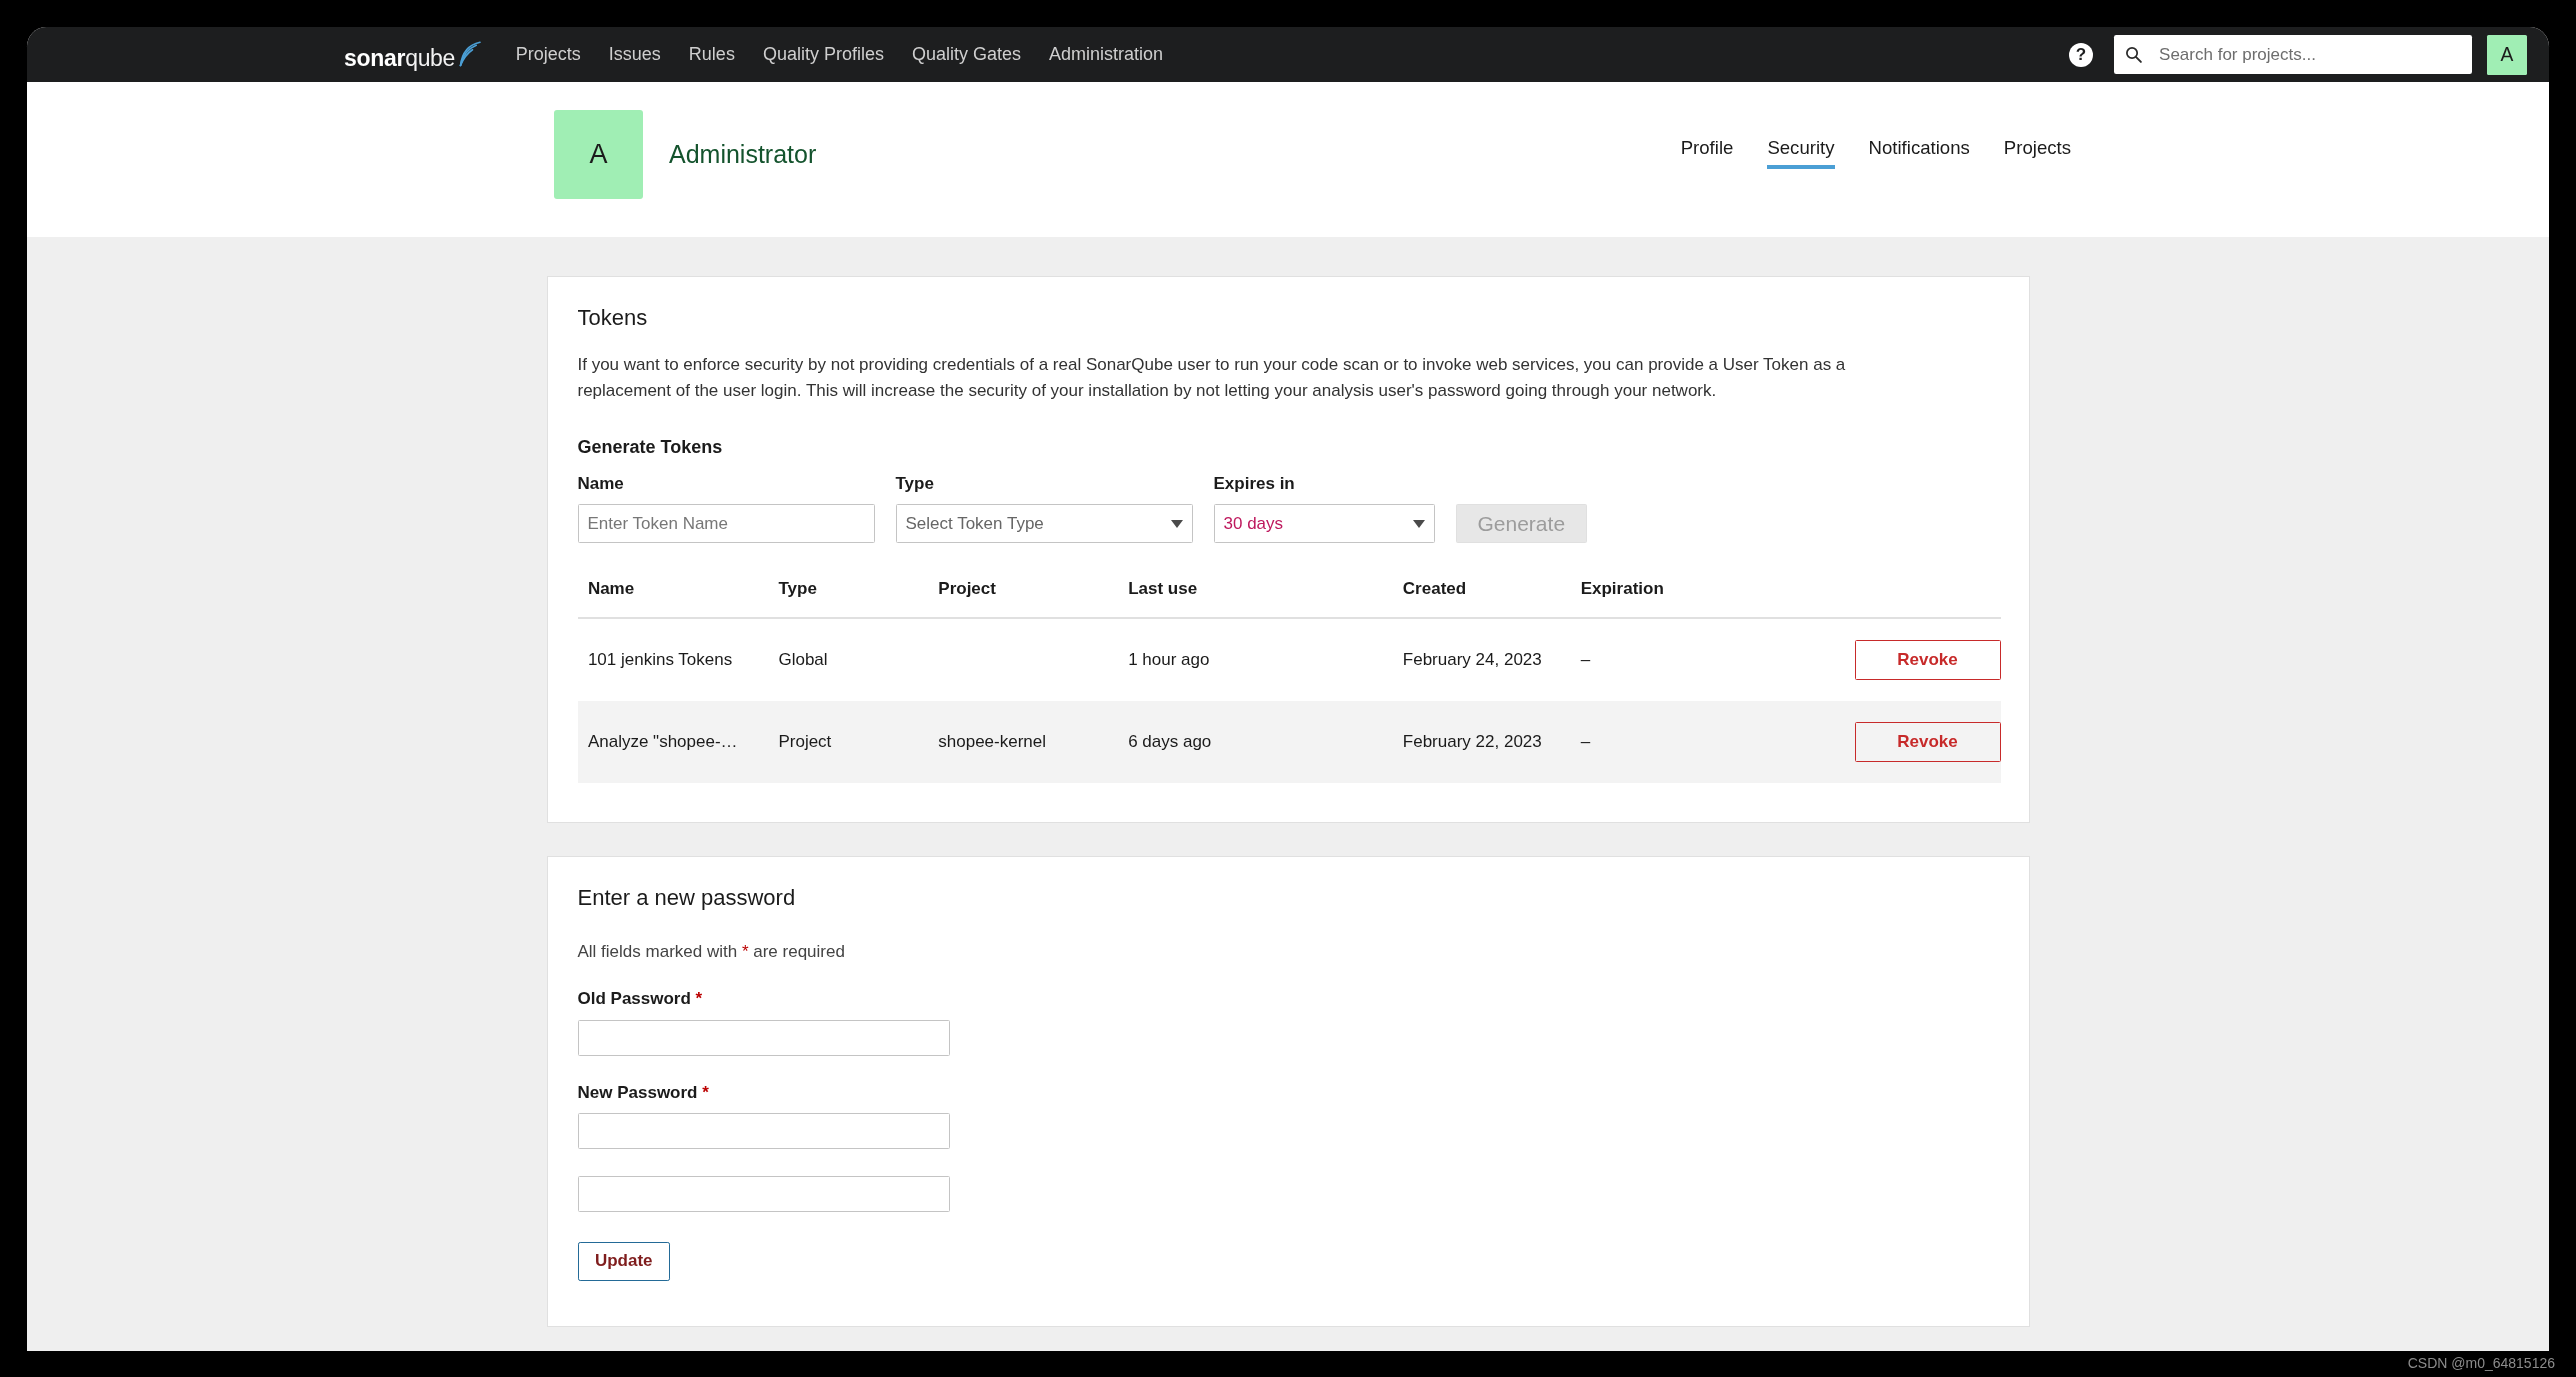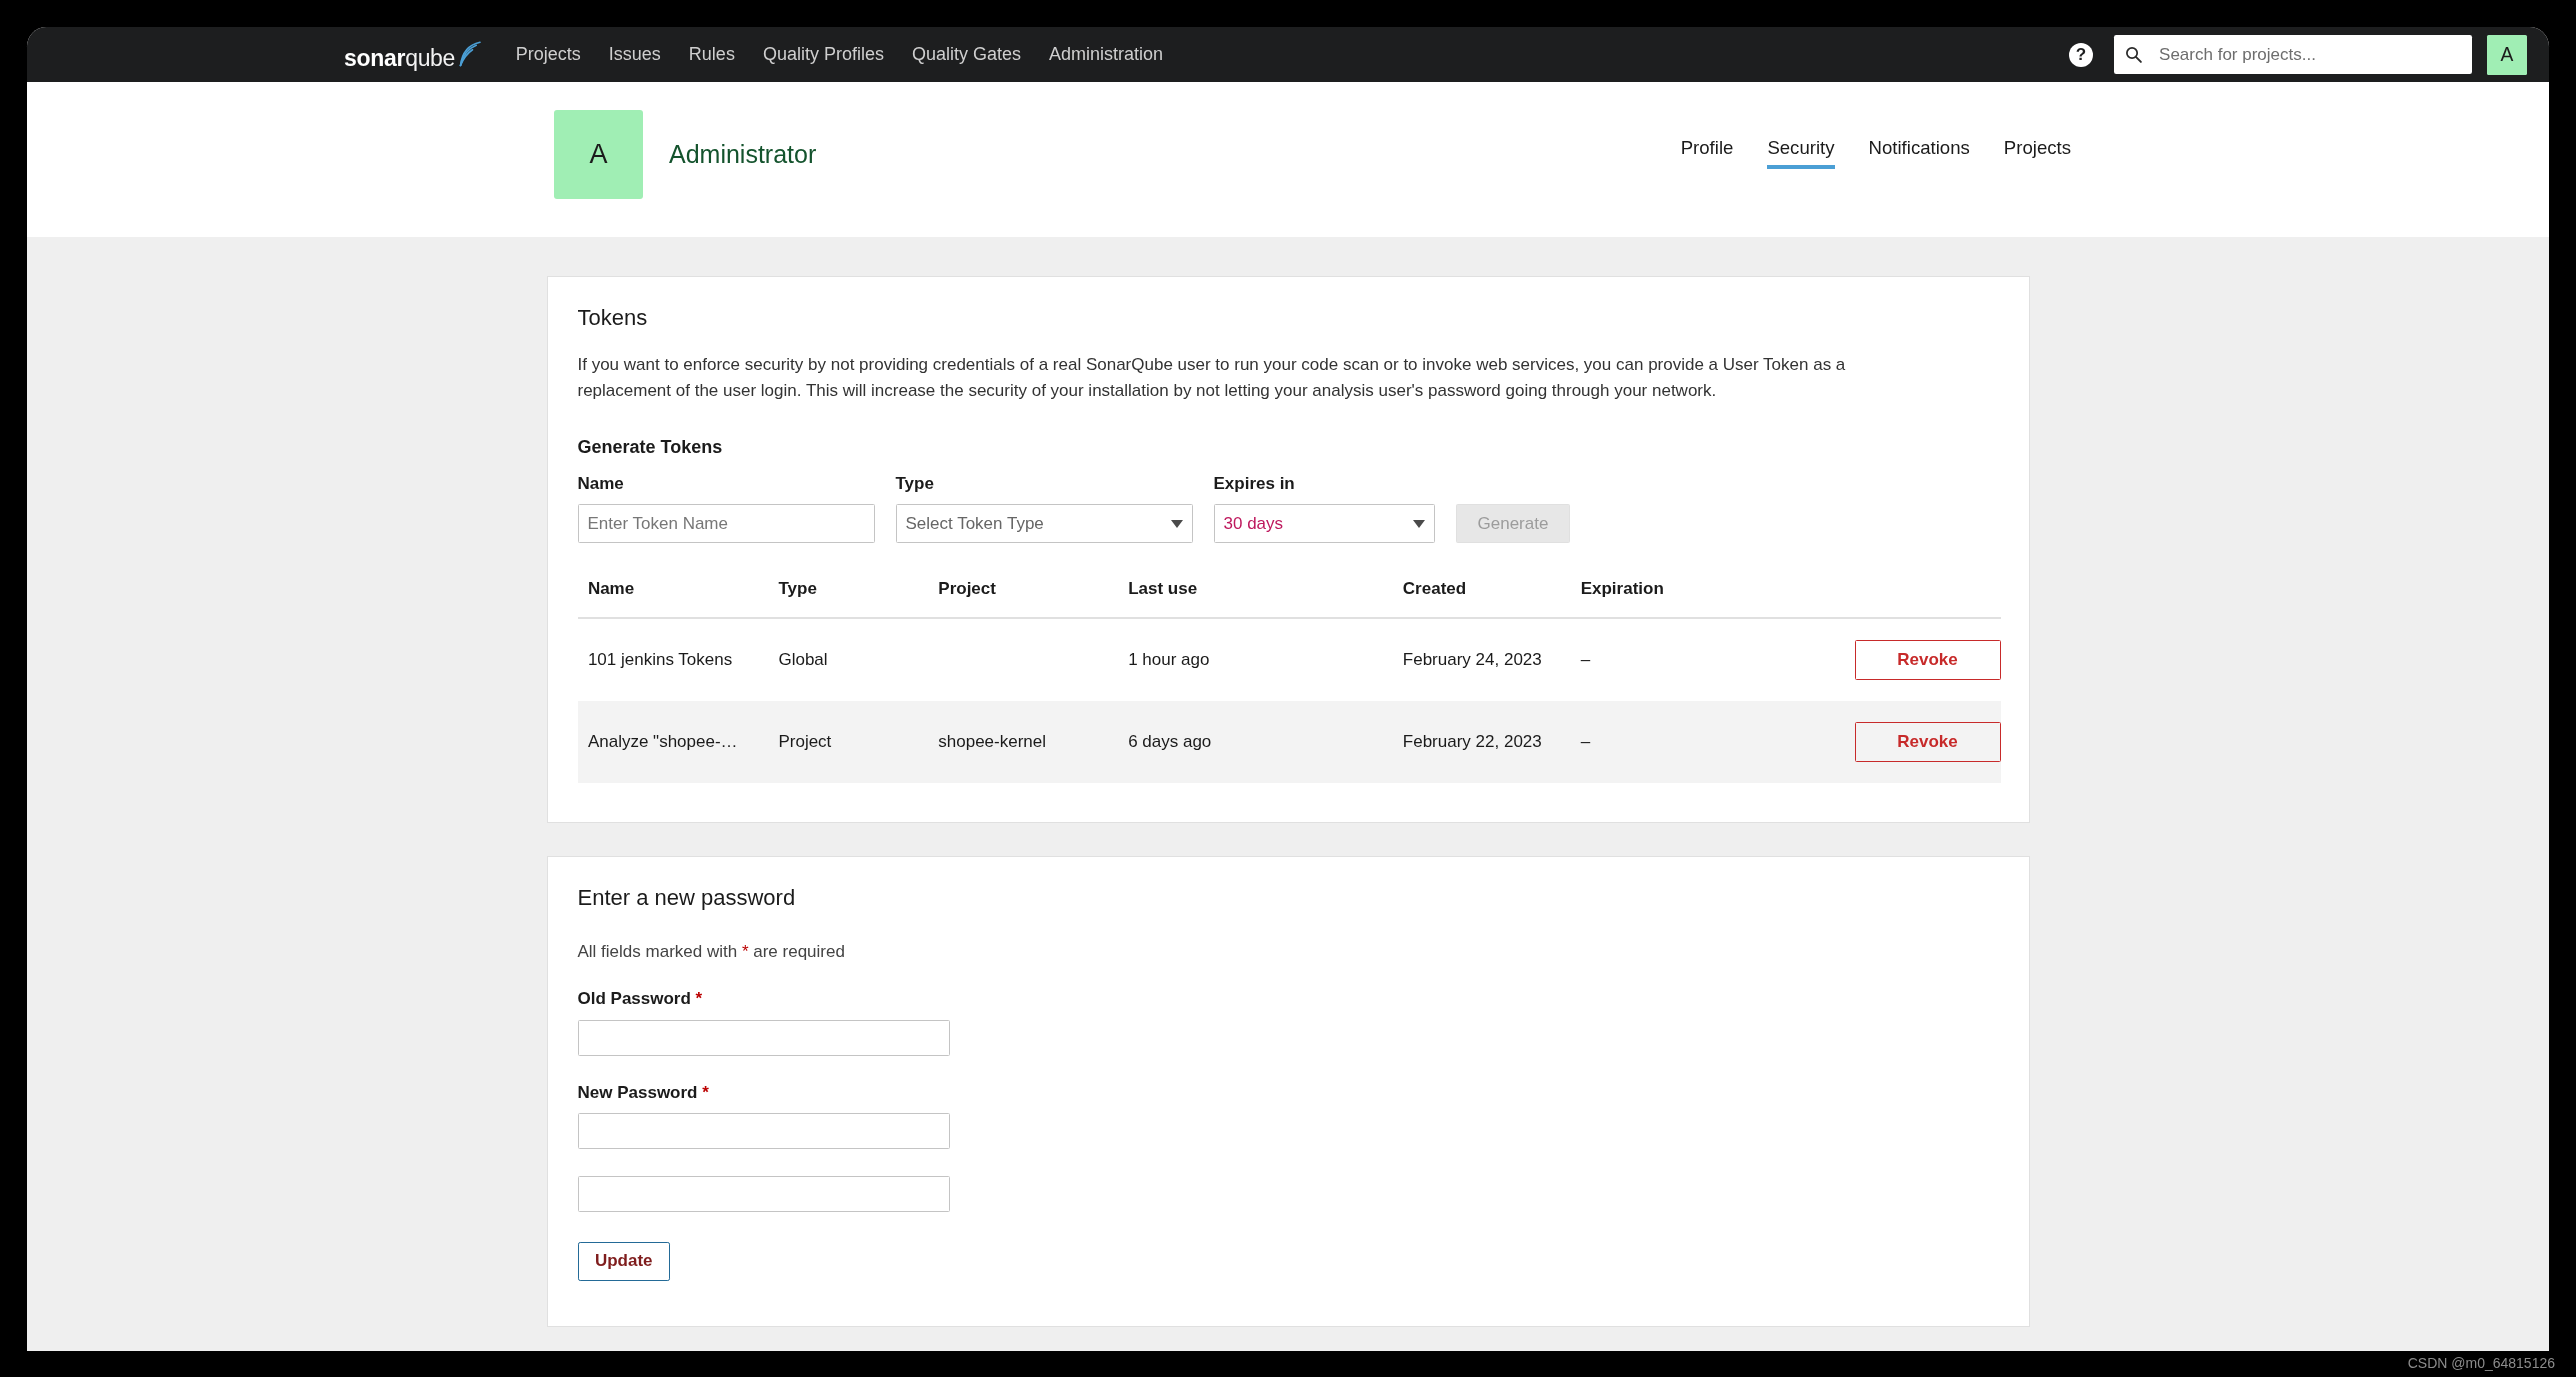--- a/index.html
+++ b/index.html
@@ -263,21 +263,21 @@
     border-top: 8.2px solid #4a4a4a;
     margin-left: 7.4px;
   }
   .btn-generate {
     height: 39px;
     padding: 0 21px;
     background: #E7E7E7;
     border: 0.7px solid #E0E0E0;
     border-radius: 1.5px;
     color: #9C9C9C;
-    font-size: 17px;
+    font-size: 21px;
     font-family: "Liberation Sans", sans-serif;
     cursor: default;
   }
 
   
   .tokens-table {
     width: 1423px;
     border-collapse: collapse;
     margin-top: 36px;
     margin-bottom: 39px;

